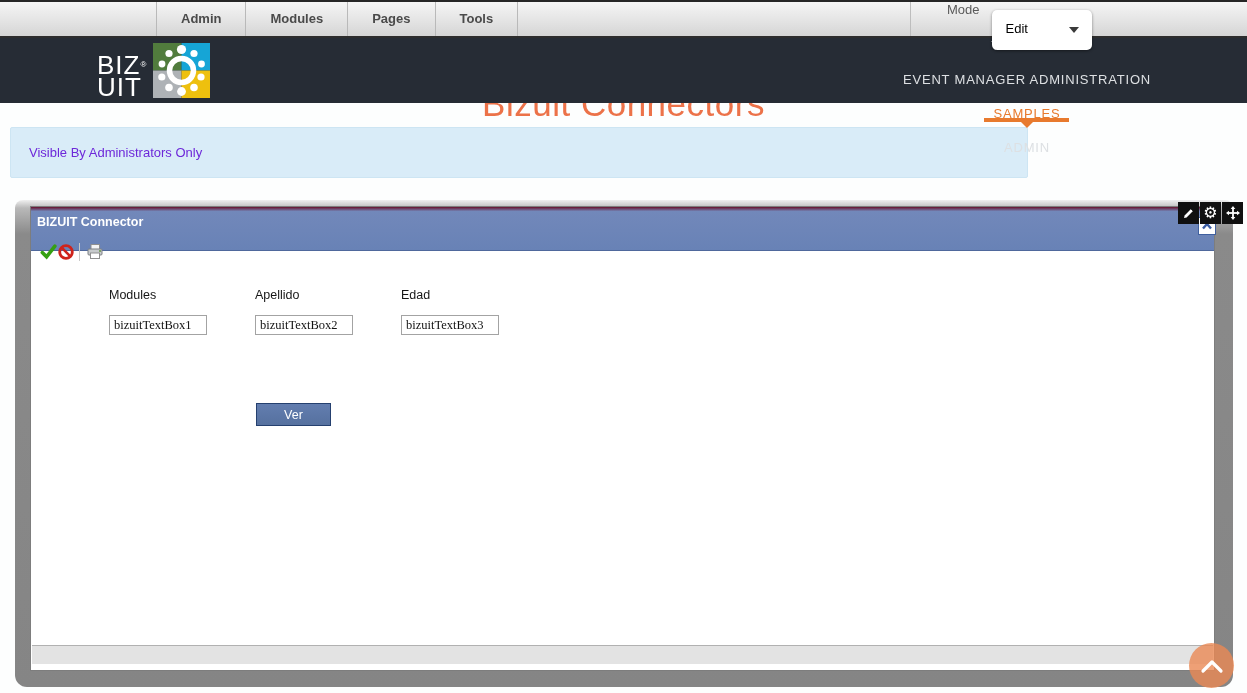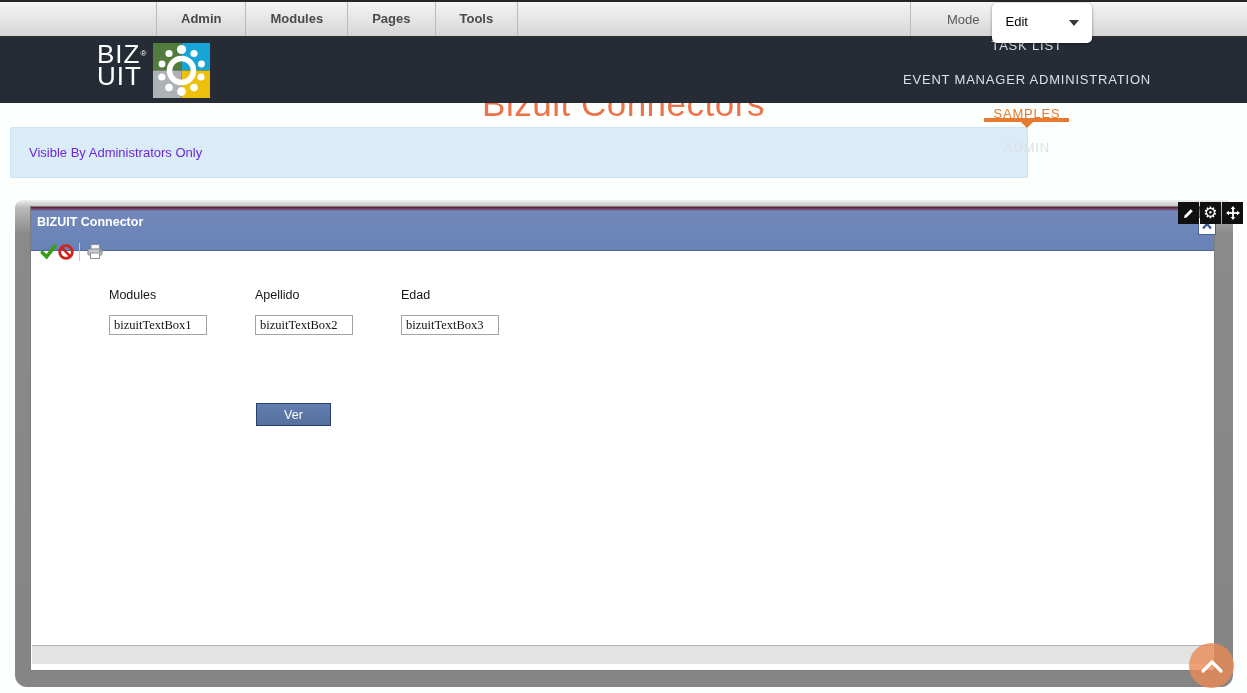--- a/index.html
+++ b/index.html
@@ -8,36 +8,36 @@
   #stage { position:relative; width:1247px; height:693px; background:#fdfefe; overflow:hidden; }
 
   
   .topbar { position:absolute; top:0; left:0; width:100%; height:38px; z-index:30;
     background:linear-gradient(180deg,#f5f5f5 0%,#e4e4e4 55%,#d5d5d5 100%);
     border-top:2px solid #262626; border-bottom:2px solid #2d2d2d; }
   .menu-row { position:absolute; left:156px; top:0; height:34px; display:flex; }
   .menu-item { padding:0 24px; line-height:34px; font-size:13px; font-weight:bold; color:#4a4a4a;
     border-left:1px solid #b9b9b9; cursor:pointer; }
   .menu-item:last-child { border-right:1px solid #b9b9b9; }
-  .mode-wrap { position:absolute; left:910px; top:0; height:34px; display:flex; align-items:center; }
+  .mode-wrap { position:absolute; left:910px; top:0; height:34px; display:flex; }
   .mode-divider { width:1px; height:34px; background:#bdbdbd; margin-right:36px; }
   .mode-label { font-size:13px; color:#5a5a5a; margin-right:12px; }
   .mode-select { position:relative; width:100px; height:40px; margin-top:8px; background:#fff;
     border-radius:5px; box-shadow:0 1px 3px rgba(0,0,0,.45); z-index:40; cursor:pointer; }
   .mode-select .val { position:absolute; left:14px; top:11px; font-size:13px; color:#000000; }
   .caret-down { position:absolute; right:13px; top:17px; width:0; height:0;
     border-left:5px solid transparent; border-right:5px solid transparent; border-top:6px solid #3a3a3a; }
 
   
   .page-title { position:absolute; top:84px; left:0; width:100%; text-align:center; z-index:5;
     font-size:35px; font-weight:normal; color:#ec7249; letter-spacing:.5px; }
 
   
   .navbar { position:absolute; top:38px; left:0; width:100%; height:65px; background:#262c35; z-index:20; }
-  .logo { position:absolute; left:97px; top:5px; display:flex; align-items:flex-start; }
+  .logo { position:absolute; left:97px; top:5px; display:flex; align-items:flex-end; }
   .logo-text { color:#fff; font-size:26px; line-height:22px; letter-spacing:1px; font-weight:normal;
     margin-right:6px; }
   .logo-text .reg { font-size:8px; vertical-align:top; }
   .nav-links { position:absolute; right:96px; top:0; height:65px; display:flex; align-items:center; gap:19px;flex-direction:column; }
   .nav-link { position:relative; height:65px; display:flex; align-items:center;
     font-size:13px; letter-spacing:.8px; color:#dde0e3; cursor:pointer; }
   .nav-link.active { color:#e87a2e; }
   .nav-link.active::before { content:""; position:absolute; left:-9px; right:-8px; top:12px; height:4px; background:#e87a2e; }
   .nav-link.active::after { content:""; position:absolute; left:50%; margin-left:-6px; top:16px;
     border-left:6px solid transparent; border-right:6px solid transparent; border-top:6px solid #e87a2e; }

